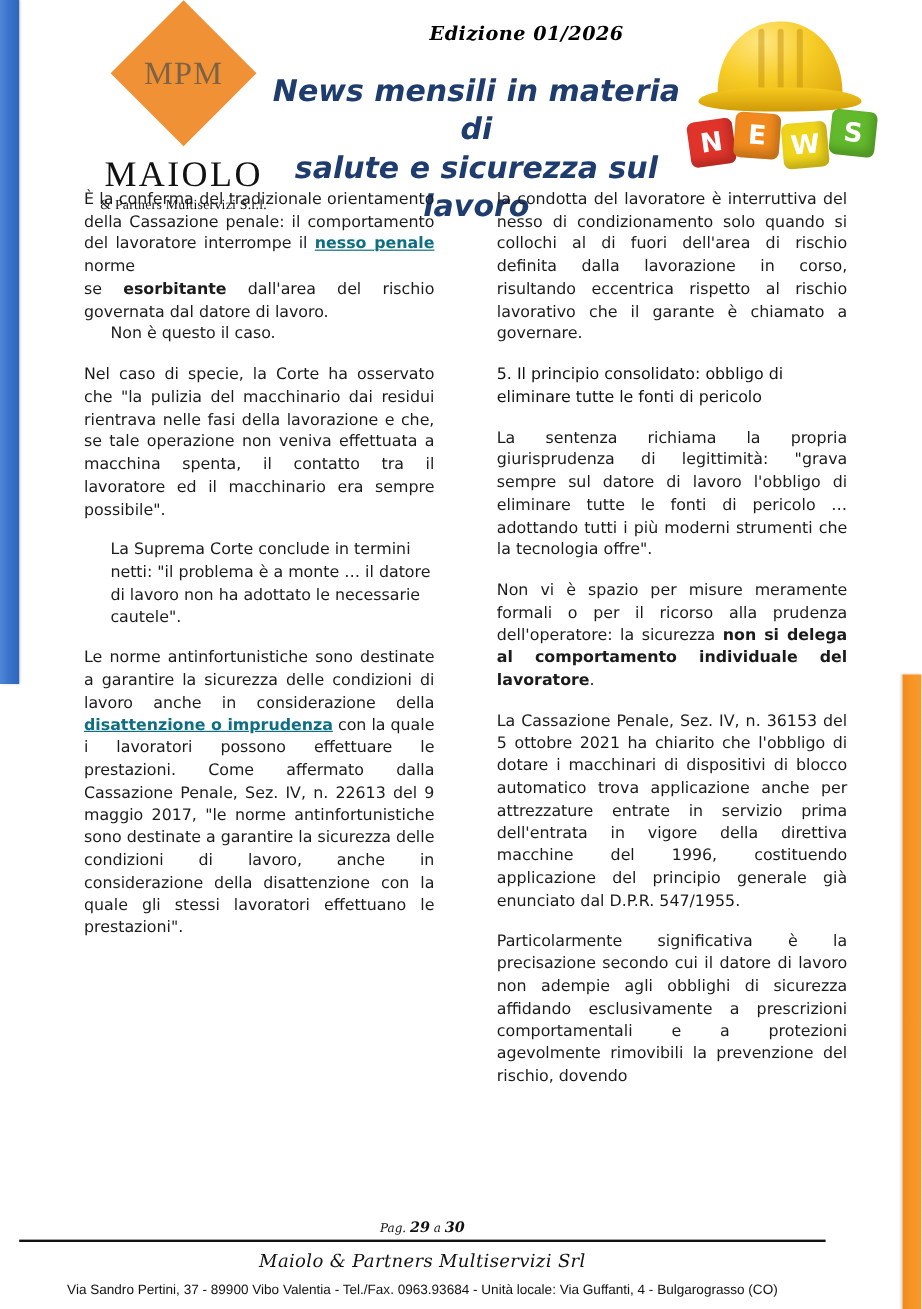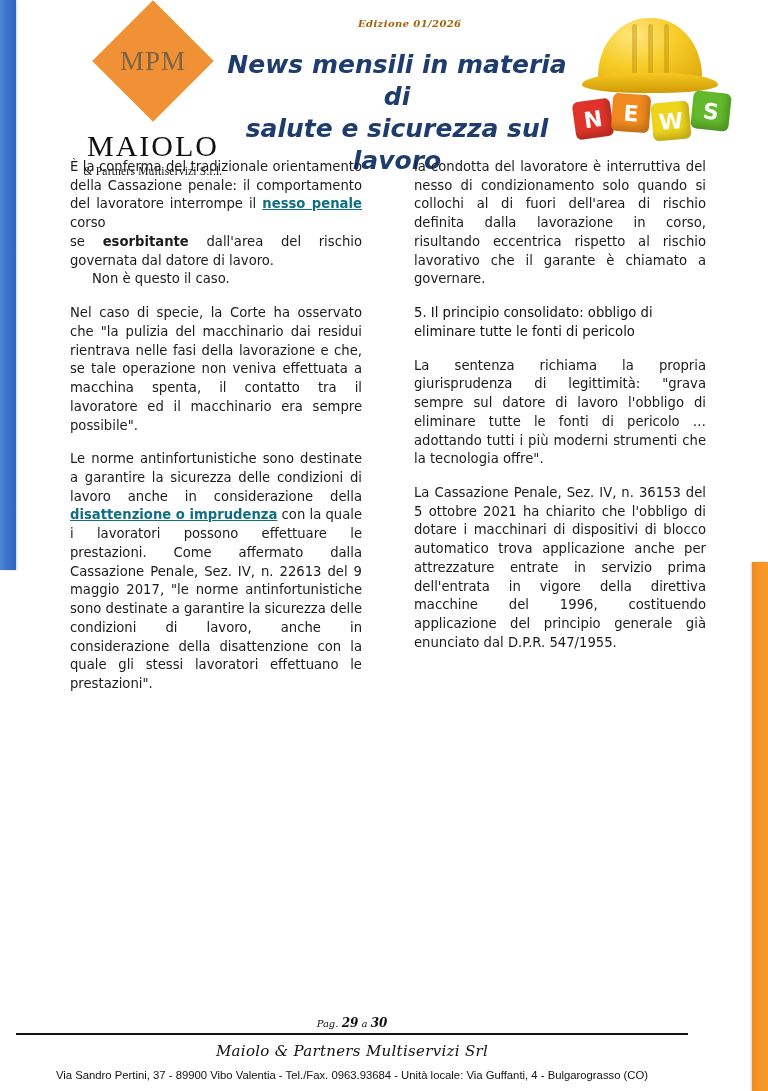--- a/index.html
+++ b/index.html
@@ -74,28 +74,28 @@
     margin-top: 4px;
     letter-spacing: .2px;
   }
 
   .edition {
     position: absolute;
     left: 358px; top: 18px;
     font-family: "DejaVu Serif", serif;
     font-style: italic;
     font-weight: bold;
-    font-size: 10px;
-    color: #a16207;
+    font-size: 16px;
+    color: #000000;
     letter-spacing: .4px;
   }
 
   .news-title {
     position: absolute;
-    left: 212px; top: 49px;
+    left: 212px; top: 60px;
     width: 370px;
     text-align: center;
     font-family: "DejaVu Sans", sans-serif;
     font-weight: bold;
     font-style: italic;
     font-size: 25px;
     line-height: 1.28;
     color: #1f3c6e;
   }
 
@@ -249,41 +249,44 @@
     <div class="cube w">W</div>
     <div class="cube s">S</div>
   </div>
 
 </div>
 
 <div class="content">
 
   <div class="col">
 
-    <p class="para"><span>È la conferma del tradizionale orientamento della Cassazione penale: il comportamento del lavoratore interrompe il </span><a class="link" href="#">nesso penale</a><span> corso</span><br><span>se </span><b>esorbitante</b><span> dall'area del rischio governata dal datore di lavoro.</span><br><span class="nojust">Non è questo il caso.</span></p>
+    <p class="para"><span>È la conferma del tradizionale orientamento della Cassazione penale: il comportamento del lavoratore interrompe il </span><a class="link" href="#">nesso penale</a><span> norme</span><br><span>se </span><b>esorbitante</b><span> dall'area del rischio governata dal datore di lavoro.</span><br><span class="nojust">Non è questo il caso.</span></p>
 
     <p class="para">Nel caso di specie, la Corte ha osservato che "la pulizia del macchinario dai residui rientrava nelle fasi della lavorazione e che, se tale operazione non veniva effettuata a macchina spenta, il contatto tra il lavoratore ed il macchinario era sempre possibile".</p>
 
+    <p class="para nojust">La Suprema Corte conclude in termini netti: "il problema è a monte … il datore di lavoro non ha adottato le necessarie cautele".</p>
 
     <p class="para"><span>Le norme antinfortunistiche sono destinate a garantire la sicurezza delle condizioni di lavoro anche in considerazione della </span><a class="link" href="#">disattenzione o imprudenza</a><span> con la quale i lavoratori possono effettuare le prestazioni. Come affermato dalla Cassazione Penale, Sez. IV, n. 22613 del 9 maggio 2017, "le norme antinfortunistiche sono destinate a garantire la sicurezza delle condizioni di lavoro, anche in considerazione della disattenzione con la quale gli stessi lavoratori effettuano le prestazioni".</span></p>
 
 
   </div>
 
   <div class="col">
 
     <p class="para">la condotta del lavoratore è interruttiva del nesso di condizionamento solo quando si collochi al di fuori dell'area di rischio definita dalla lavorazione in corso, risultando eccentrica rispetto al rischio lavorativo che il garante è chiamato a governare.</p>
 
     <p class="heading">5. Il principio consolidato: obbligo di eliminare tutte le fonti di pericolo</p>
 
     <p class="para">La sentenza richiama la propria giurisprudenza di legittimità: "grava sempre sul datore di lavoro l'obbligo di eliminare tutte le fonti di pericolo … adottando tutti i più moderni strumenti che la tecnologia offre".</p>
 
+    <p class="para"><span>Non vi è spazio per misure meramente formali o per il ricorso alla prudenza dell'operatore: la sicurezza </span><b>non si delega al comportamento individuale del lavoratore</b><span>.</span></p>
 
     <p class="para">La Cassazione Penale, Sez. IV, n. 36153 del 5 ottobre 2021 ha chiarito che l'obbligo di dotare i macchinari di dispositivi di blocco automatico trova applicazione anche per attrezzature entrate in servizio prima dell'entrata in vigore della direttiva macchine del 1996, costituendo applicazione del principio generale già enunciato dal D.P.R. 547/1955.</p>
 
+    <p class="para">Particolarmente significativa è la precisazione secondo cui il datore di lavoro non adempie agli obblighi di sicurezza affidando esclusivamente a prescrizioni comportamentali e a protezioni agevolmente rimovibili la prevenzione del rischio, dovendo</p>
 
   </div>
 
 </div>
 
 <div class="footer">
   <div class="pagenum"><span>Pag. </span><b>29</b><span> a </span><b>30</b></div>
   <div class="footer-rule"></div>
   <div class="company">Maiolo &amp; Partners Multiservizi Srl</div>
   <div class="address">Via Sandro Pertini, 37 - 89900 Vibo Valentia - Tel./Fax. 0963.93684 - Unità locale: Via Guffanti, 4 - Bulgarograsso (CO)</div>

